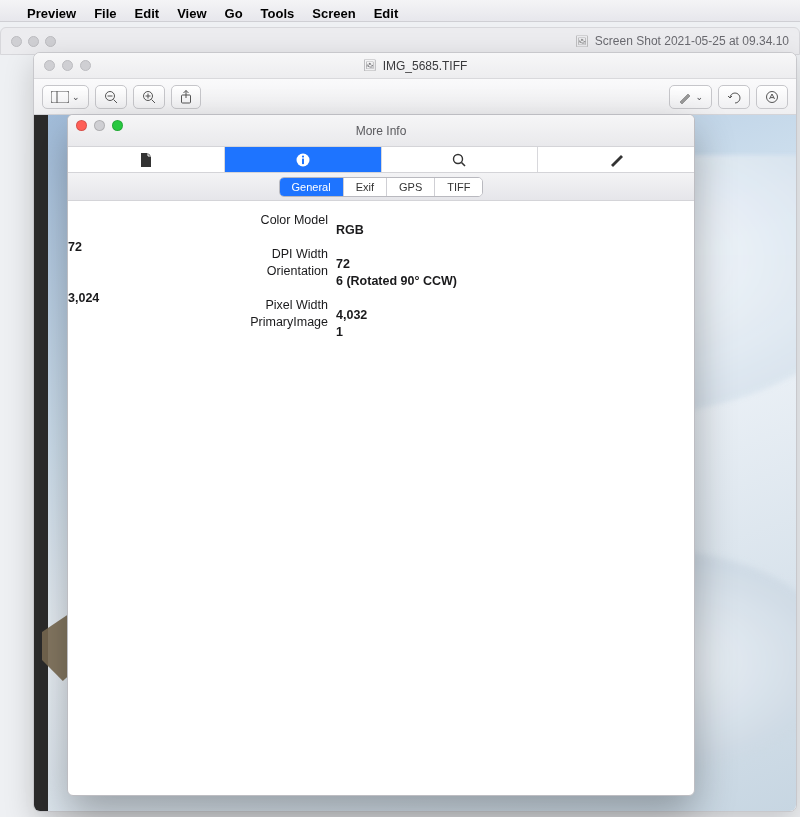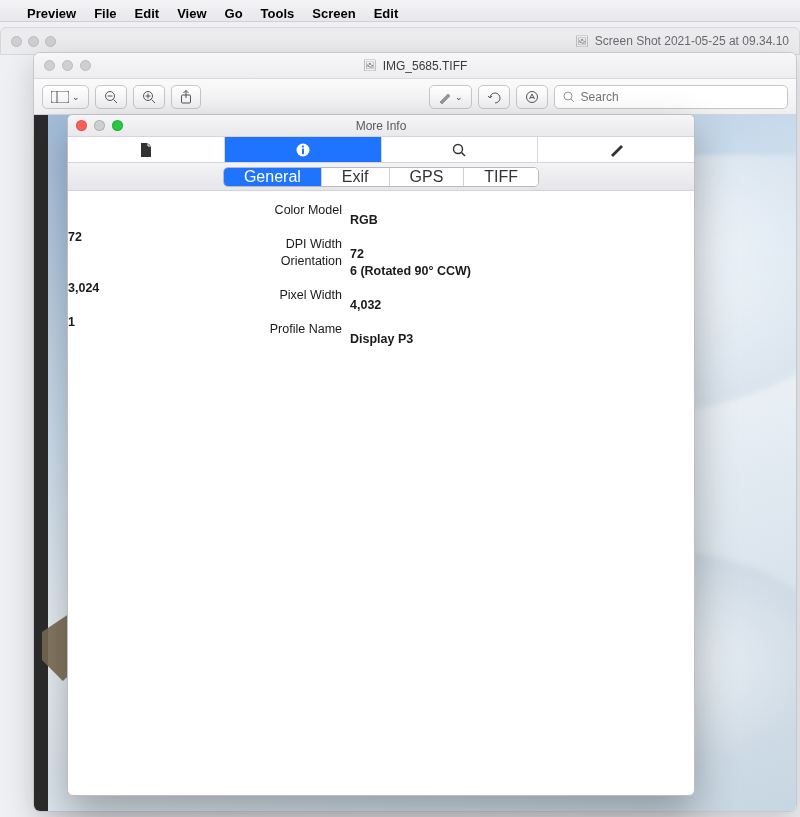--- a/index.html
+++ b/index.html
@@ -33,39 +33,39 @@
   .search input{border:none; outline:none; flex:1; font-size:12px; background:transparent;}
 
   .doc-body { position:absolute; inset:62px 0 0 0; background:linear-gradient(160deg,#a2bddb 0%, #cfe0ee 35%, #e9eff5 55%, #c7d6e2 100%);}
   .doc-body .cloud1{position:absolute; right:-80px; top:40px; width:420px; height:260px; background:radial-gradient(ellipse at 40% 40%, #fafcff, #d9e4ee 70%, transparent 72%); filter:blur(2px); opacity:.9;}
   .doc-body .cloud2{position:absolute; right:-40px; bottom:40px; width:360px; height:220px; background:radial-gradient(ellipse at 50% 50%, #f3f7fb, #cdd9e4 70%, transparent 72%); filter:blur(3px); opacity:.85;}
   .doc-body .dark{position:absolute; left:0; top:0; width:14px; height:100%; background:#2b2b2b;}
   .doc-body .shelf{position:absolute; left:8px; bottom:130px; width:52px; height:70px; background:#7a6a52; clip-path:polygon(0 30%, 60% 0, 100% 20%, 100% 60%, 40% 100%, 0 70%); opacity:.9;}
 
   
   .inspect { position:absolute; left:67px; top:114px; width:628px; height:682px; background:#fff; border:1px solid #bdbdc2; border-radius:6px; box-shadow:0 18px 40px rgba(0,0,0,.30); overflow:hidden;}
-  .inspect .ibar{height:22px; background:linear-gradient(#f6f6f7,#e9e9ec); border-bottom:1px solid #d4d4d8; display:flex; align-items:center; justify-content:center; font-size:12px; color:#5a5a5e; position:relative;}
+  .inspect .ibar{height:32px; background:linear-gradient(#f6f6f7,#e9e9ec); border-bottom:1px solid #d4d4d8; display:flex; align-items:center; justify-content:center; font-size:12px; color:#5a5a5e; position:relative;}
   .inspect .idots{position:absolute; left:8px; top:5px; display:flex; gap:7px;}
   .idot{width:11px; height:11px; border-radius:50%; border:1px solid rgba(0,0,0,.15);}
   .idot.r{background:#ff5f57;} .idot.y{background:#cfcfd3;} .idot.g{background:#28c840;}
 
   .icon-tabs{height:26px; display:flex; border-bottom:1px solid #d4d4d8;}
   .icon-tab{flex:1; display:flex; align-items:center; justify-content:center; border-right:1px solid #d8d8dc; font-size:13px; color:#3a3a3d; background:#fff;}
   .icon-tab:last-child{border-right:none;}
   .icon-tab.sel{background:#1e74ff; color:#fff;}
 
   .subtabs-row{height:28px; background:linear-gradient(#f3f3f5,#e6e6ea); border-bottom:1px solid #d4d4d8; display:flex; align-items:center; justify-content:center;}
   .seg{display:flex; border:1px solid #b9b9bf; border-radius:5px; overflow:hidden; background:#fff; height:20px;}
-  .seg button{border:none; background:#fff; font-size:16px; padding:0 20px; color:#333; border-right:1px solid #cfcfd4; cursor:default;}
+  .seg button{border:none; background:#fff; font-size:11px; padding:0 12px; color:#333; border-right:1px solid #cfcfd4; cursor:default;}
   .seg button:last-child{border-right:none;}
   .seg button.sel{background:#1e74ff; color:#fff;}
 
   .props{padding:10px 0 0 0; font-size:12.5px; color:#1a1a1c;}
   .prow{display:flex; height:17px; align-items:center;}
-  .plabel{width:268px; text-align:right; padding-right:8px; color:#1a1a1c;margin-left:14px;}
+  .plabel{width:268px; text-align:right; padding-right:8px; color:#1a1a1c;}
   .pval{font-weight:600;margin-top:20px;}
 
   svg{display:block;}
 </style>
 </head>
 <body>
 
 <div class="menubar">
   <span class="apple"></span>
   <span class="appname">Preview</span>
@@ -150,27 +150,20 @@
           </svg>
       </div>
       <div class="tbtn small">
         <svg width="14" height="14">
             <circle cx="7" cy="7" r="5.5" fill="none" stroke="#555"></circle>
             <path d="M4.5 9 L7 4 L9.5 9 M5.3 7.6 L8.7 7.6" fill="none" stroke="#555" stroke-width="1"></path>
           </svg>
       </div>
     </div>
 
-    <div class="search">
-      <svg width="12" height="12">
-          <circle cx="5" cy="5" r="4" fill="none" stroke="#999"></circle>
-          <line x1="8" y1="8" x2="11" y2="11" stroke="#999"></line>
-        </svg>
-      <input placeholder="Search" style="">
-    </div>
   </div>
 
   <div class="doc-body">
     <div class="dark"></div>
     <div class="cloud1"></div>
     <div class="cloud2"></div>
     <div class="shelf"></div>
   </div>
 </div>
 
@@ -237,20 +230,17 @@
         <div class="pval">6 (Rotated 90° CCW)</div>
       </div>
     <div class="prow">
         <div class="pval">3,024</div>
       </div>
     <div class="prow">
         <div class="plabel">Pixel Width</div>
         <div class="pval">4,032</div>
       </div>
     <div class="prow">
+        <div class="plabel">PrimaryImage</div>
         <div class="pval">1</div>
       </div>
-    <div class="prow">
-        <div class="plabel">Profile Name</div>
-        <div class="pval">Display P3</div>
-      </div>
   </div>
 </div>
 
 </body></html>

